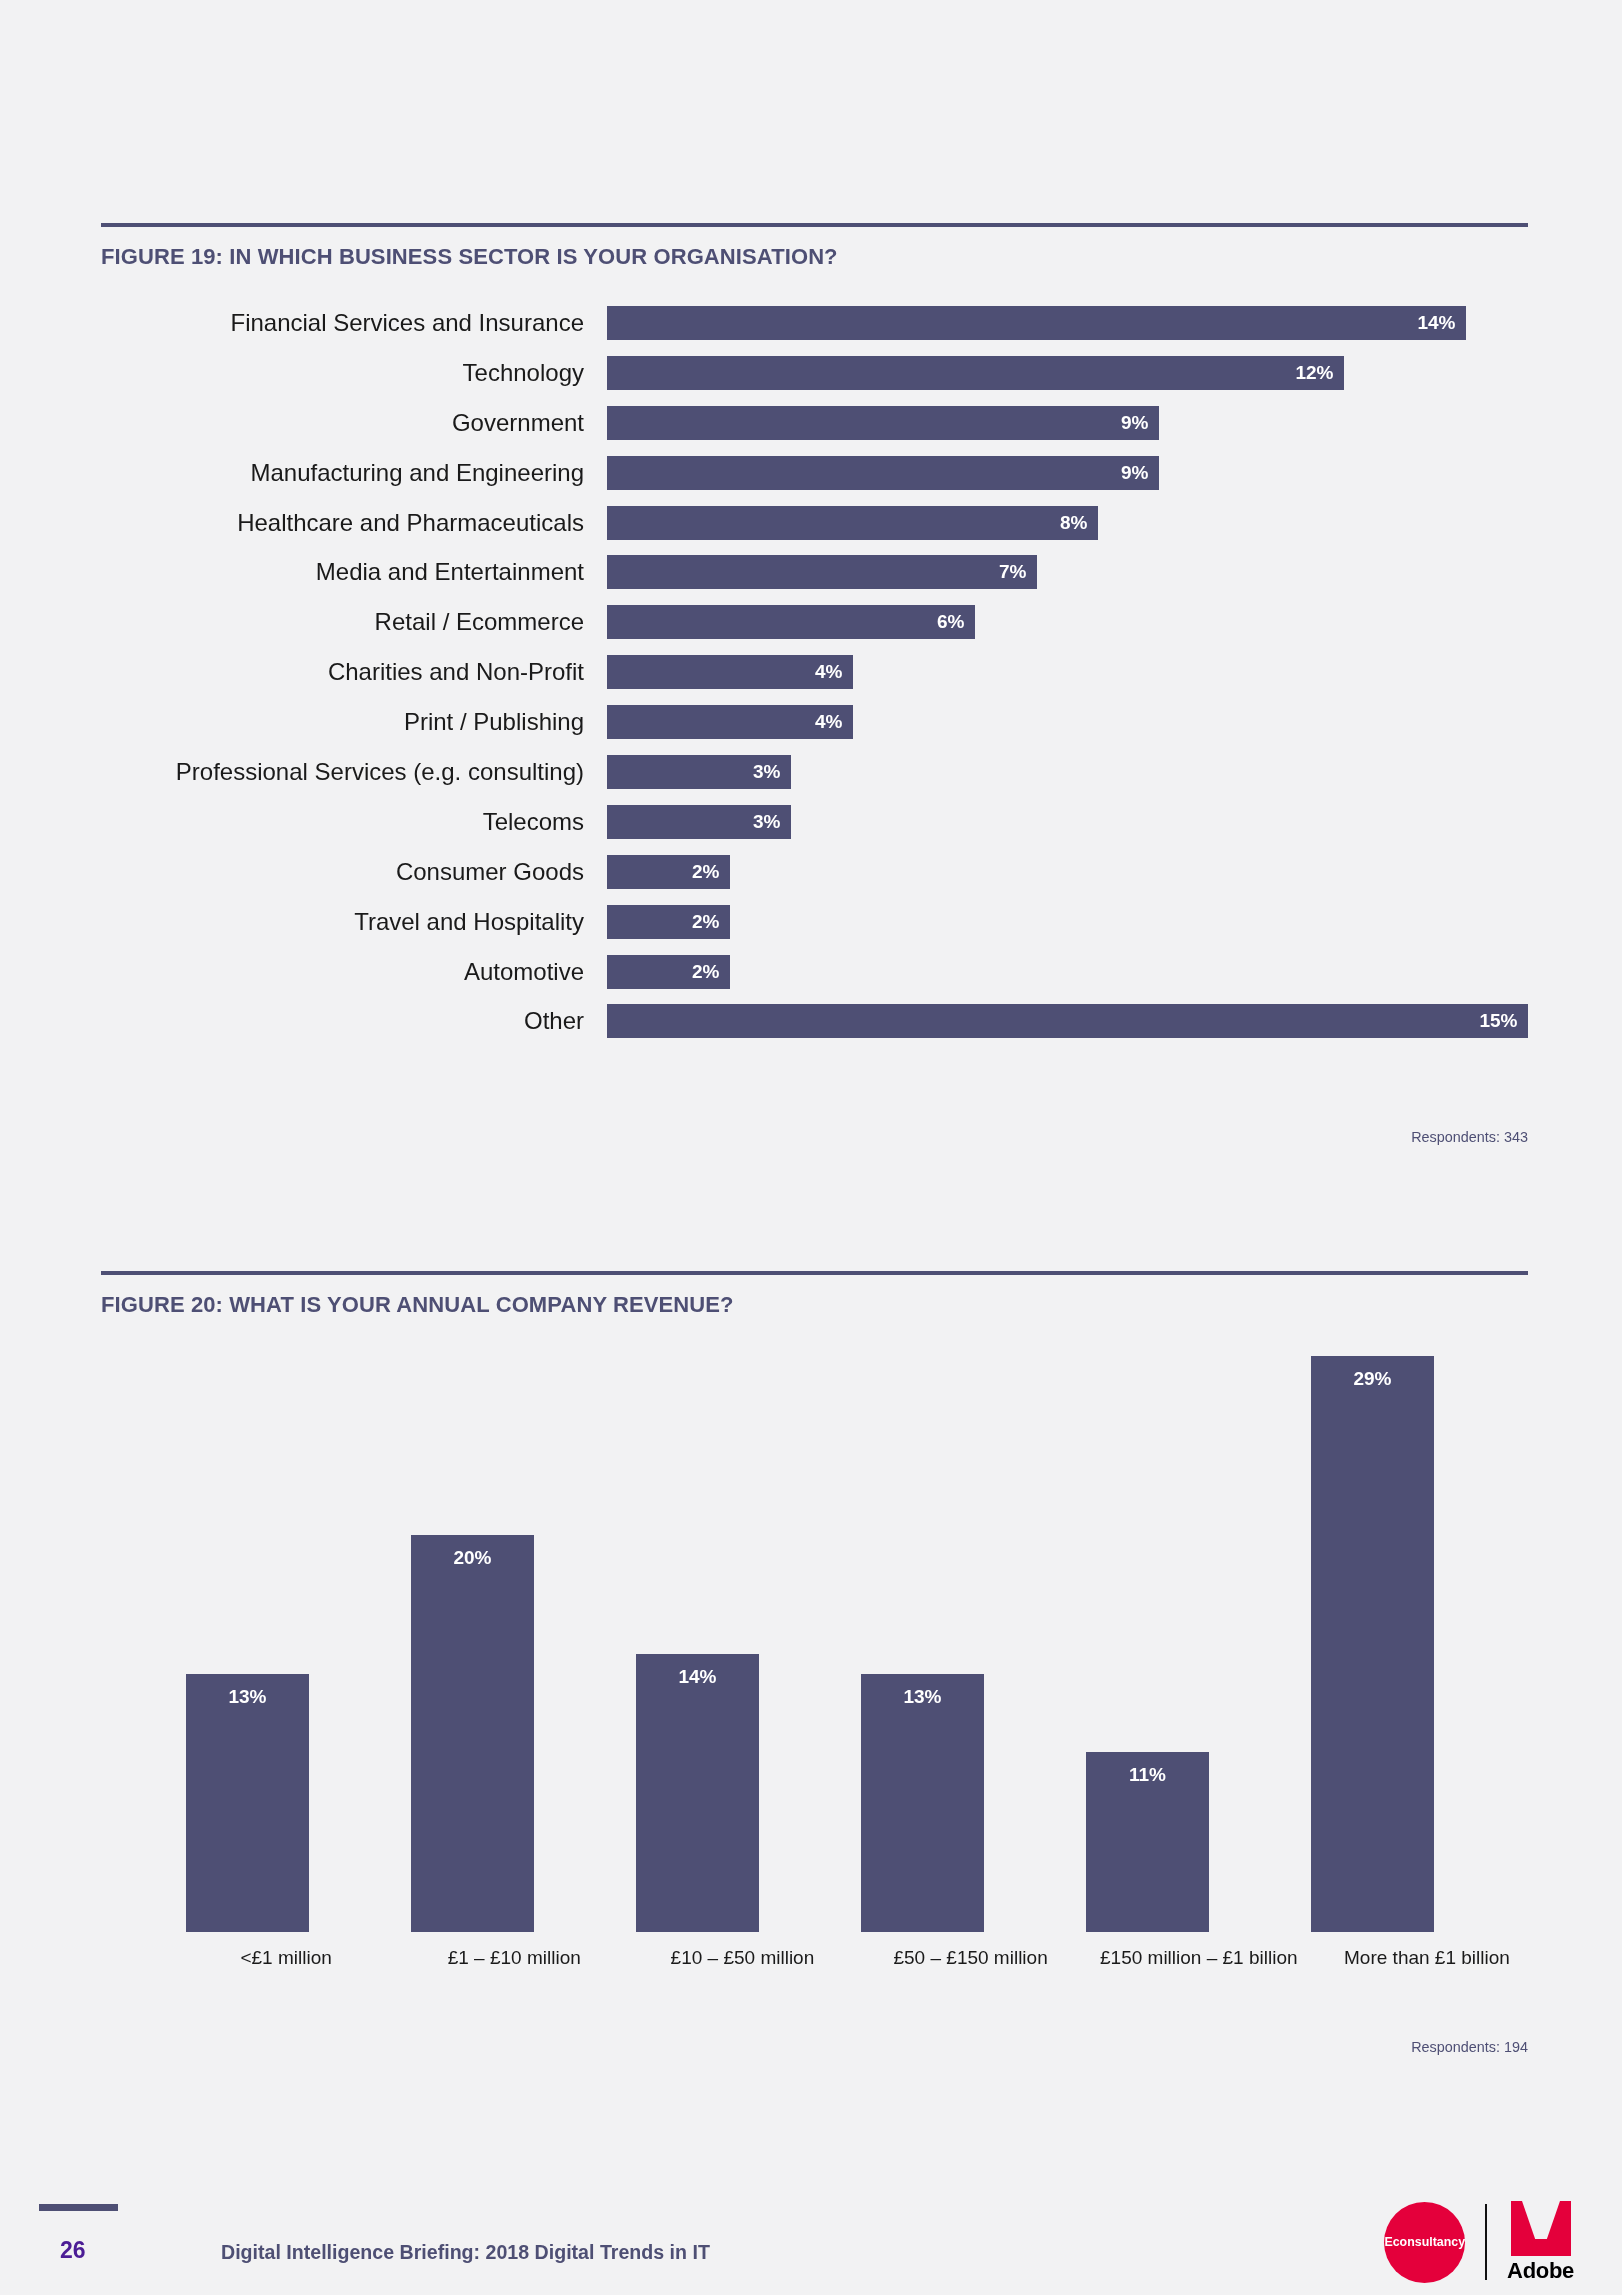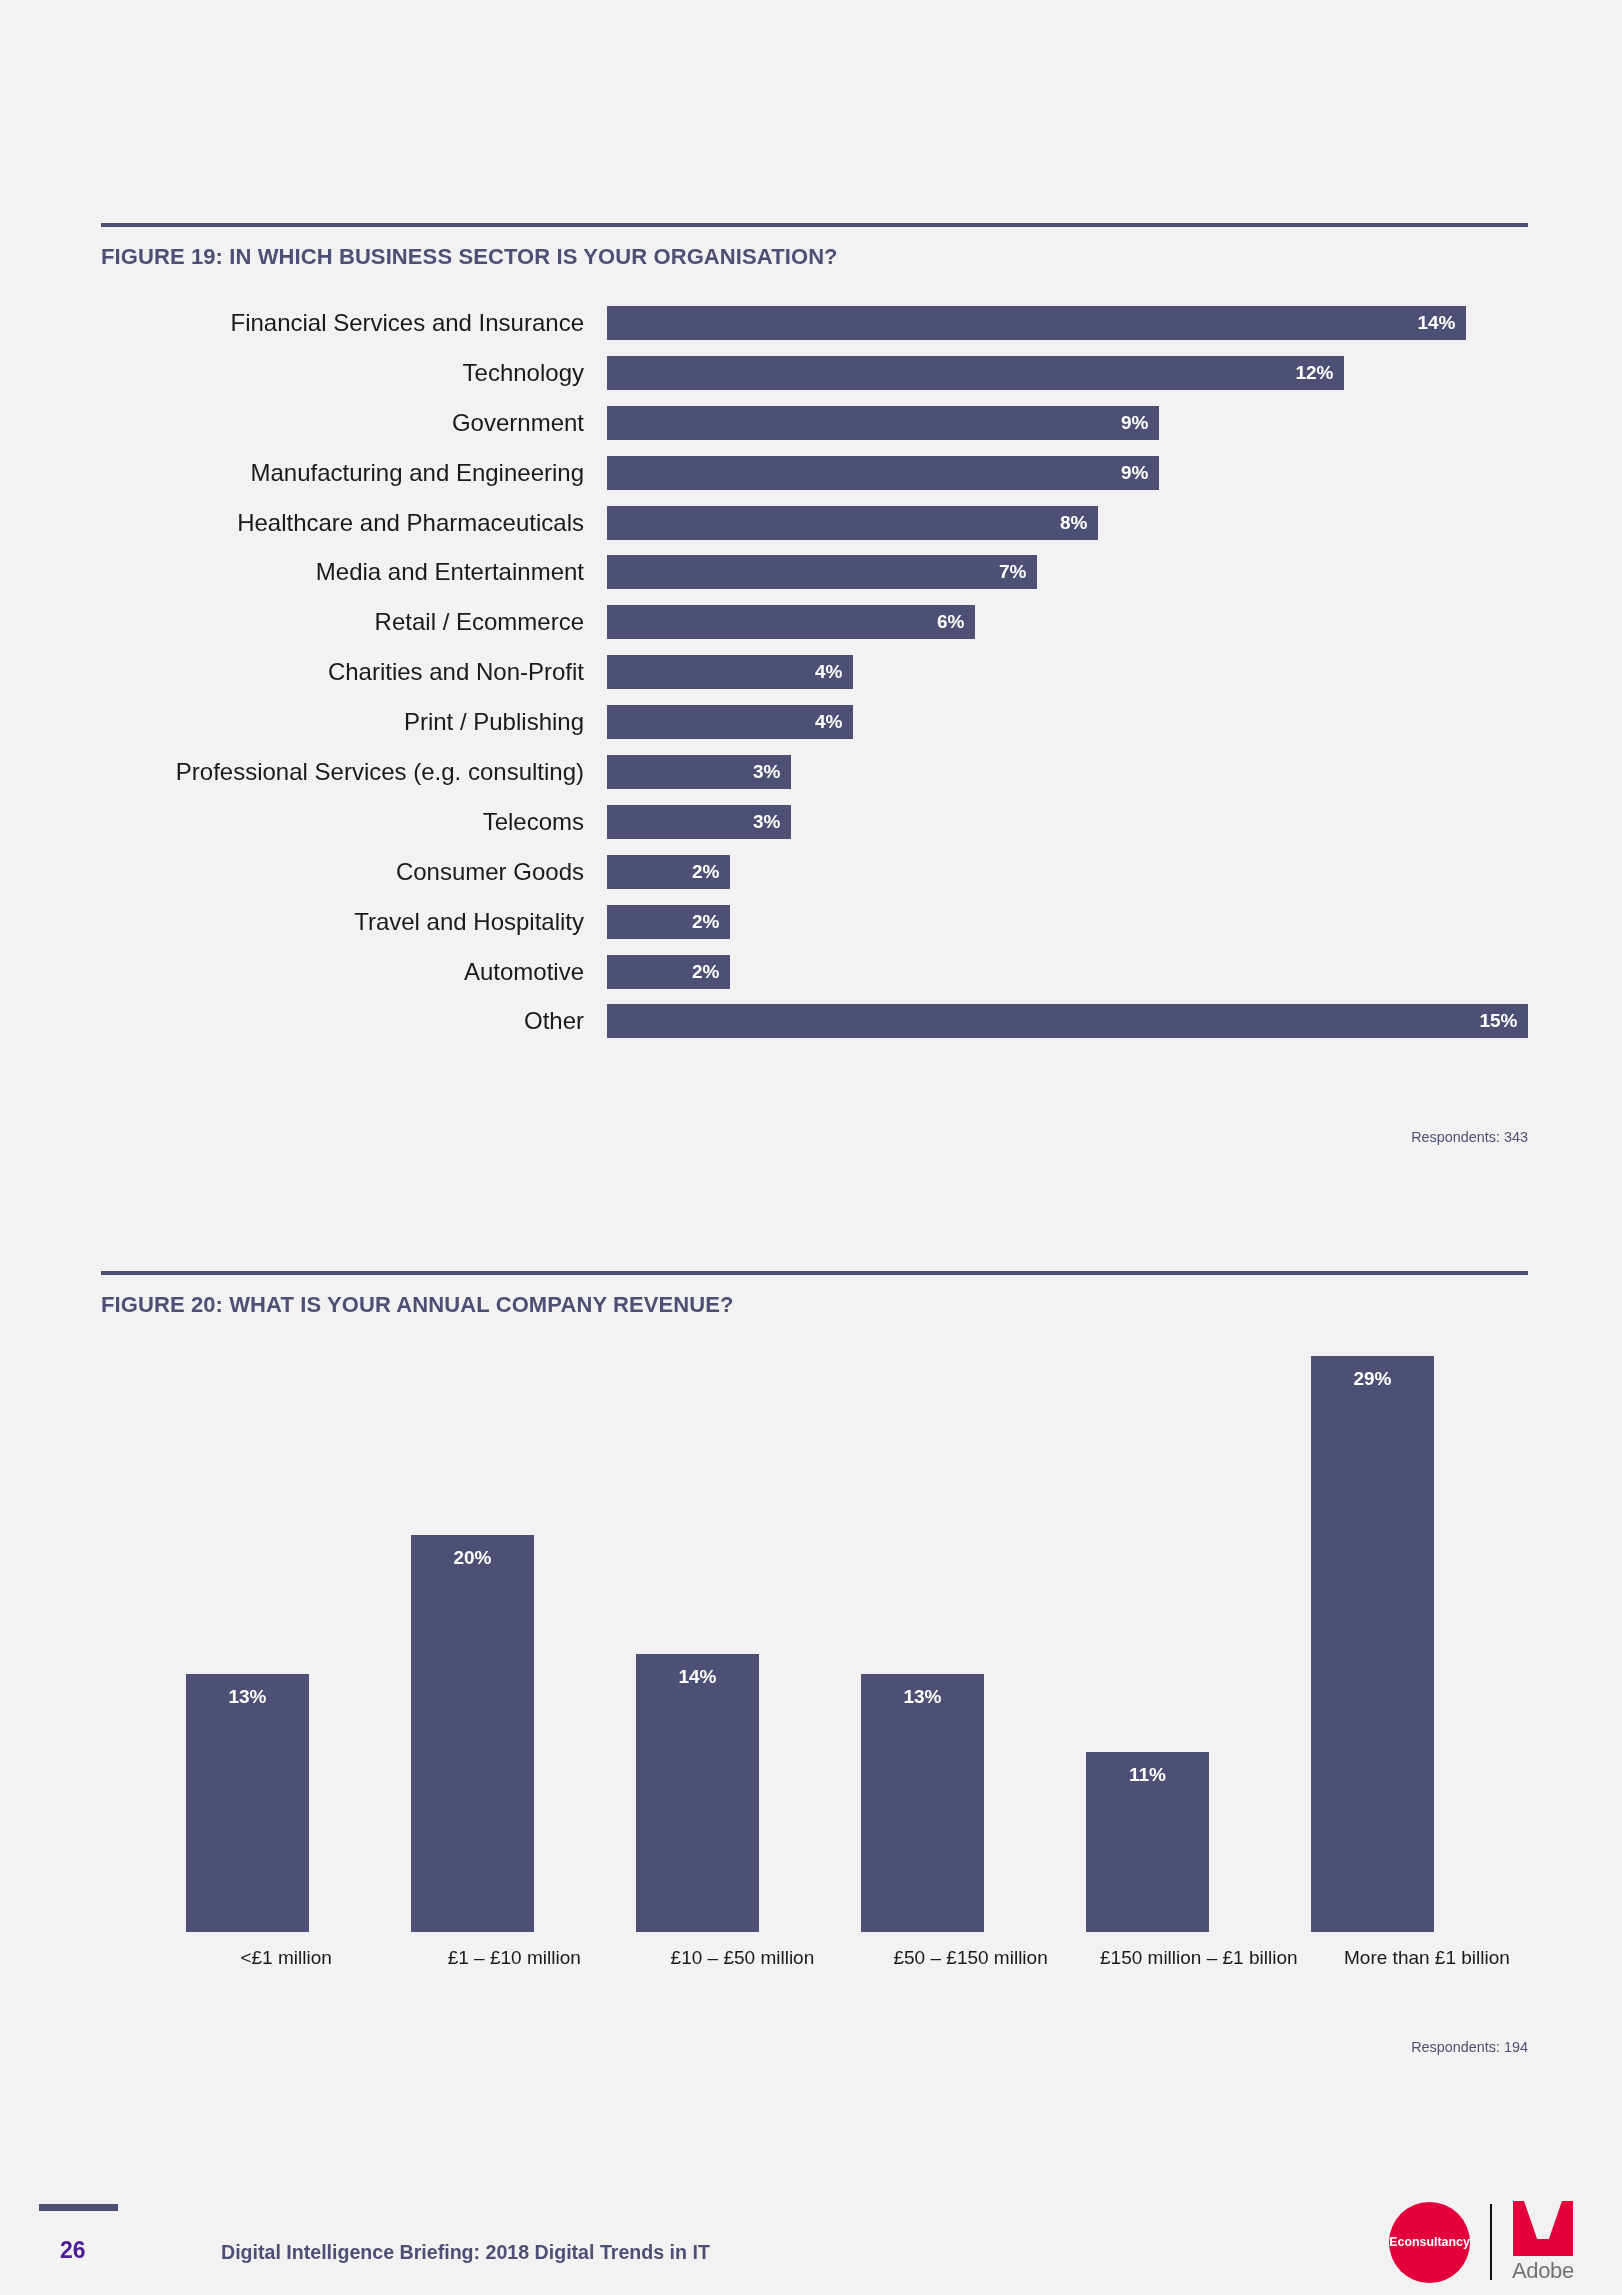--- a/index.html
+++ b/index.html
@@ -221,22 +221,22 @@
     left: 50%;
     bottom: 0;
     transform: translateX(-50%);
     width: 17px;
     height: 17px;
     background: #e4003b;
   }
   .adobe-text {
     margin-top: 2px;
     font-size: 22px;
-    font-weight: normal;
-    color: #737373;
+    font-weight: bold;
+    color: #000000;
     letter-spacing: -0.3px;
   }
 </style>
 </head>
 <body>
 
 <div class="page">
 
   <div class="figure" style="top:223px;">
     <div class="fig-rule"></div>

